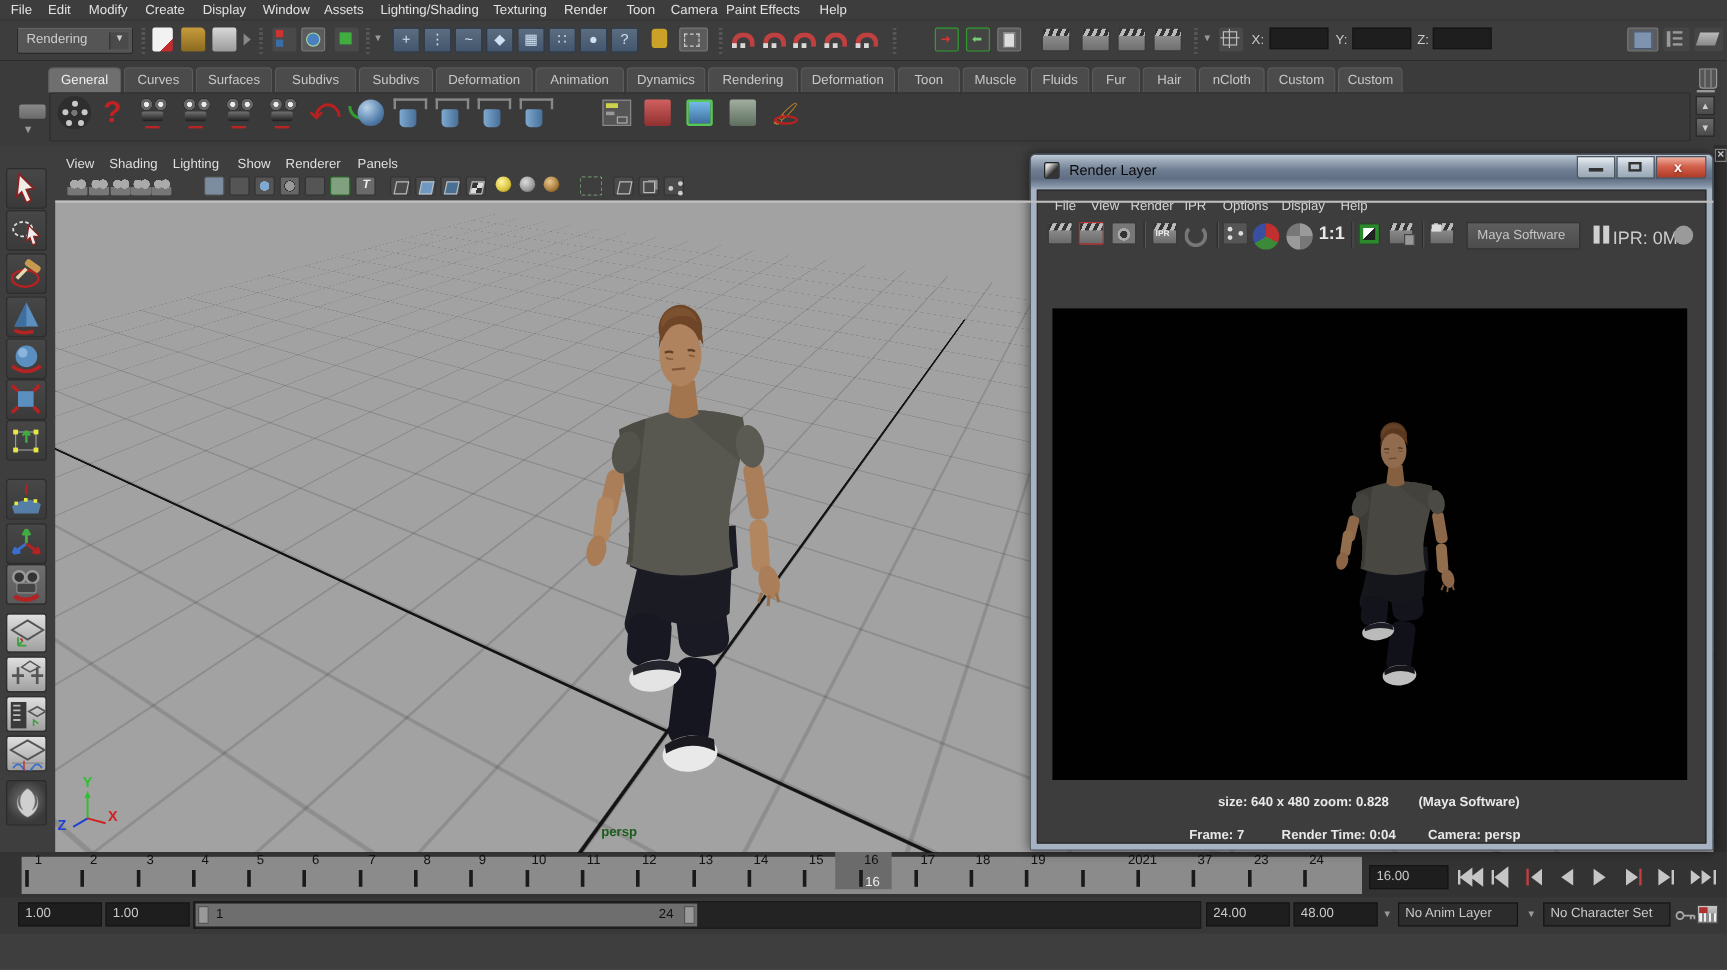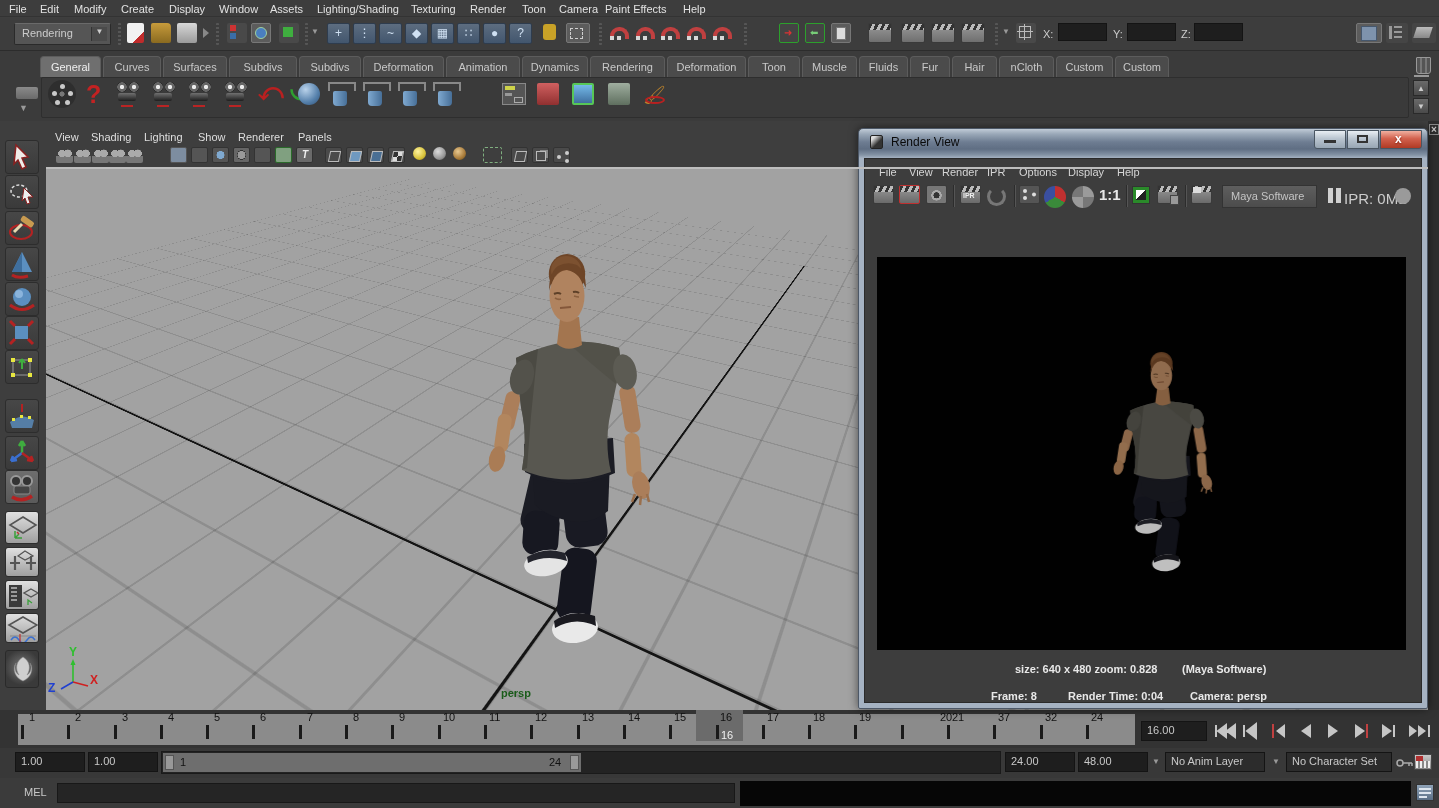--- a/index.html
+++ b/index.html
@@ -491,21 +491,21 @@
     <span class="fnum" style="left:813px">18</span>
       <i class="ftick" style="left:808px"></i>
     <span class="fnum" style="left:859px">19</span>
       <i class="ftick" style="left:854px"></i>
     <span class="fnum" style="left:940px">20</span>
       <i class="ftick" style="left:901px"></i>
     <span class="fnum" style="left:952px">21</span>
       <i class="ftick" style="left:947px"></i>
     <span class="fnum" style="left:998px">37</span>
       <i class="ftick" style="left:993px"></i>
-    <span class="fnum" style="left:1045px">32</span>
+    <span class="fnum" style="left:1045px">23</span>
       <i class="ftick" style="left:1040px"></i>
     <span class="fnum" style="left:1091px">24</span>
       <i class="ftick" style="left:1086px"></i>
     <span style="position:absolute;left:721px;top:19px;font-size:11px;color:#f0f0f0;">16</span>
     <div class="field" style="left:1141px;top:11px;width:66px;height:20px;">16.00</div>
     <svg width="222" height="22" style="position:absolute;left:1214px;top:11px;" fill="#c6c6c6">
       <path d="M2,4 v12 M4,10 l8,-6 v12 Z M13,10 l8,-6 v12 Z" stroke="#c6c6c6" stroke-width="2"></path>
       <path d="M30,4 v12 M33,10 l9,-7 v14 Z" stroke="#c6c6c6" stroke-width="2"></path>
       <path d="M59,3 v14" stroke="#c04040" stroke-width="2"></path>
         <path d="M62,10 l9,-7 v14 Z"></path>
@@ -536,33 +536,23 @@
     <div class="field" style="left:1286px;top:4px;width:106px;height:20px;background:#2c2c2c;">No Character Set</div>
     <svg width="18" height="12" style="position:absolute;left:1396px;top:9px;">
         <circle cx="4" cy="6" r="3" fill="none" stroke="#aaa" stroke-width="1.5"></circle>
         <path d="M7,6 h9 M13,6 v3 M16,6 v3" stroke="#aaa" stroke-width="1.5"></path>
       </svg>
     <div style="position:absolute;left:1414px;top:6px;width:18px;height:16px;background:linear-gradient(180deg,#c8c8c8,#888);border:1px solid #444;">
         <i style="position:absolute;left:1px;top:1px;width:7px;height:5px;background:#b03030;"></i>
         <i style="position:absolute;left:1px;bottom:1px;right:1px;height:7px;background:repeating-linear-gradient(90deg,#eee 0 2px,#888 2px 4px);"></i>
       </div>
   </div>
-  <div id="melrow" class="abs">
-    <span style="position:absolute;left:24px;top:8px;color:#c8c8c8;">MEL</span>
-    <div style="position:absolute;left:57px;top:5px;width:678px;height:20px;background:#252525;border:1px solid #181818;"></div>
-    <div style="position:absolute;left:740px;top:3px;width:671px;height:25px;background:#060606;"></div>
-    <div style="position:absolute;left:1416px;top:6px;width:18px;height:17px;background:linear-gradient(180deg,#8fa3b8,#5a6f86);border:1px solid #333;">
-        <i style="position:absolute;left:2px;top:3px;width:12px;height:2px;background:#dde6ef;"></i>
-        <i style="position:absolute;left:2px;top:7px;width:12px;height:2px;background:#dde6ef;"></i>
-        <i style="position:absolute;left:2px;top:11px;width:8px;height:2px;background:#dde6ef;"></i>
-      </div>
-  </div>
   <div id="rwin" class="abs">
     <div style="position:absolute;left:11px;top:6px;width:13px;height:14px;background:linear-gradient(135deg,#ddd 20%,#333 60%);border:1px solid #222;border-radius:2px;"></div>
-    <span style="position:absolute;left:32px;top:6px;color:#0a0a0a;font-size:12px;">Render View</span>
+    <span style="position:absolute;left:32px;top:6px;color:#0a0a0a;font-size:12px;">Render Layer</span>
     <div class="wbtn" style="left:455px;border-radius:0 0 0 3px;">
         <i style="position:absolute;left:9px;top:9px;width:12px;height:3px;background:#333;"></i>
       </div>
     <div class="wbtn" style="left:488px;">
         <i style="position:absolute;left:9px;top:4px;width:11px;height:8px;border:2px solid #333;"></i>
       </div>
     <div class="wbtn" style="left:521px;width:42px;background:linear-gradient(180deg,#f0b0a0,#d2614d 45%,#b03a24);border-radius:0 0 3px 0;">
         <span style="position:absolute;left:14px;top:1px;color:#fff;font-weight:bold;font-size:12px;text-shadow:0 1px 2px #802010;">x</span>
       </div>
     <div class="inner">
@@ -606,18 +596,18 @@
       <div style="position:absolute;left:530px;top:29px;width:16px;height:16px;border-radius:50%;background:#9a9a9a;"></div>
       <div id="rcanvas">
         <svg width="529" height="393" style="position:absolute;left:0;top:0;">
           <g opacity="0.82">
               <use href="#guy" transform="translate(-34.5,45.9) scale(0.612,0.5637)"></use>
             </g>
         </svg>
       </div>
       <span class="rstat" style="left:150px;top:504px;">size: 640 x 480 zoom: 0.828</span>
       <span class="rstat" style="left:317px;top:504px;">(Maya Software)</span>
-      <span class="rstat" style="left:126px;top:531px;">Frame: 8</span>
+      <span class="rstat" style="left:126px;top:531px;">Frame: 7</span>
       <span class="rstat" style="left:203px;top:531px;">Render Time: 0:04</span>
       <span class="rstat" style="left:325px;top:531px;">Camera: persp</span>
     </div>
   </div>
 </div>
 
 </body></html>

